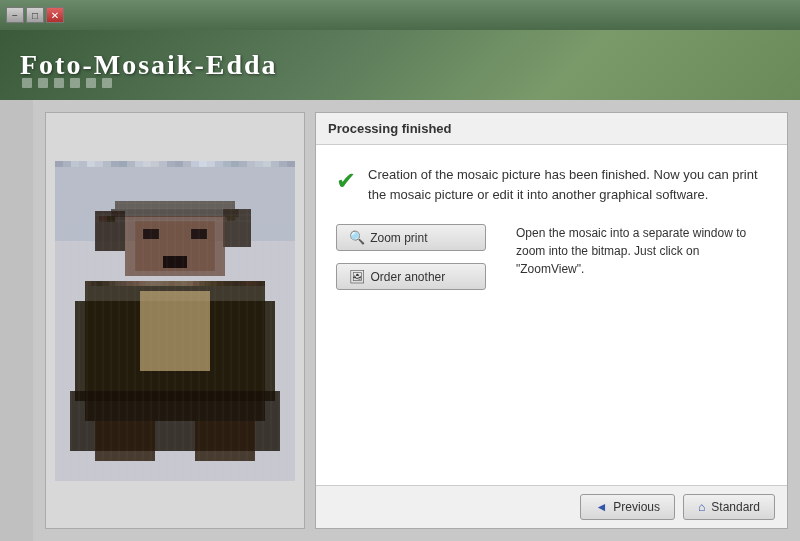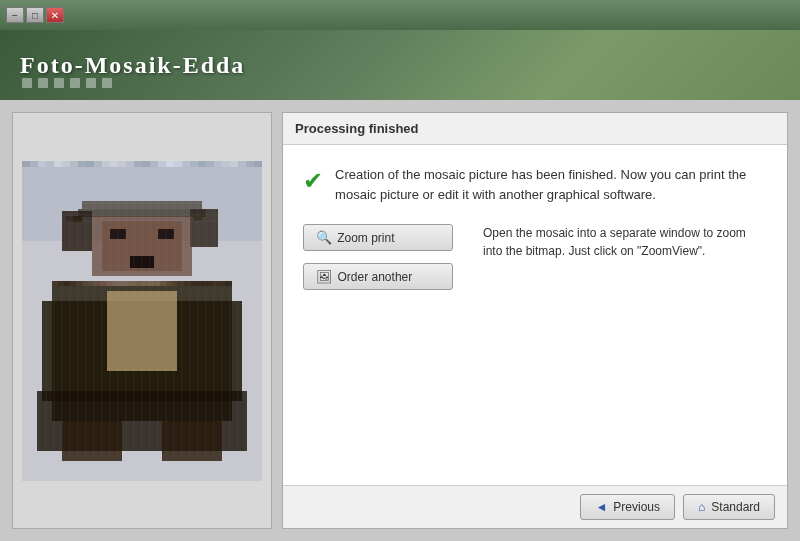--- a/index.html
+++ b/index.html
@@ -51,21 +51,21 @@
     
     .header-banner {
       height: 70px;
       background: linear-gradient(135deg, #3a5a3a 0%, #5a7a5a 40%, #7a9a6a 70%, #6a8a5a 100%);
       display: flex;
       align-items: center;
       padding: 0 20px;
       position: relative;
     }
     .header-title {
-      font-size: 24px;
+      font-size: 28px;
       font-weight: bold;
       color: #ffffff;
       letter-spacing: 2px;
       text-shadow: 1px 1px 3px rgba(0,0,0,0.5);
       font-family: Georgia, serif;
     }
     .header-dots {
       display: flex;
       gap: 6px;
       margin-top: 8px;
@@ -81,20 +81,21 @@
     }
 
     
     .main-area {
       display: flex;
       flex-direction: row;
       padding: 12px;
       gap: 10px;
       height: calc(541px - 30px - 70px);
       background: #c8c8c8;
+      margin-left: 33px;
     }
 
     
     .left-panel {
       width: 260px;
       min-width: 260px;
       background: #d8d8d8;
       border: 1px solid #aaa;
       display: flex;
       align-items: center;
@@ -411,21 +412,21 @@
 
   <div class="right-panel">
     <div class="panel-header">
       <span>Processing finished</span>
     </div>
 
     <div class="panel-body">
 
       <div class="success-row">
         <div class="check-icon">✔</div>
-        <span class="success-text">Creation of the mosaic picture has been finished. Now you can print the mosaic picture or edit it with another graphical software.</span>
+        <span class="success-text">Creation of the mosaic picture has been finished. Now you can print the mosaic picture or edit it into another graphical software.</span>
       </div>
 
       <div class="buttons-area">
         <div class="buttons-col">
           <button class="action-btn">
             <span class="btn-icon">🔍</span>
             <span>Zoom print</span>
           </button>
           <button class="action-btn">
             <span class="btn-icon">🖼</span>

